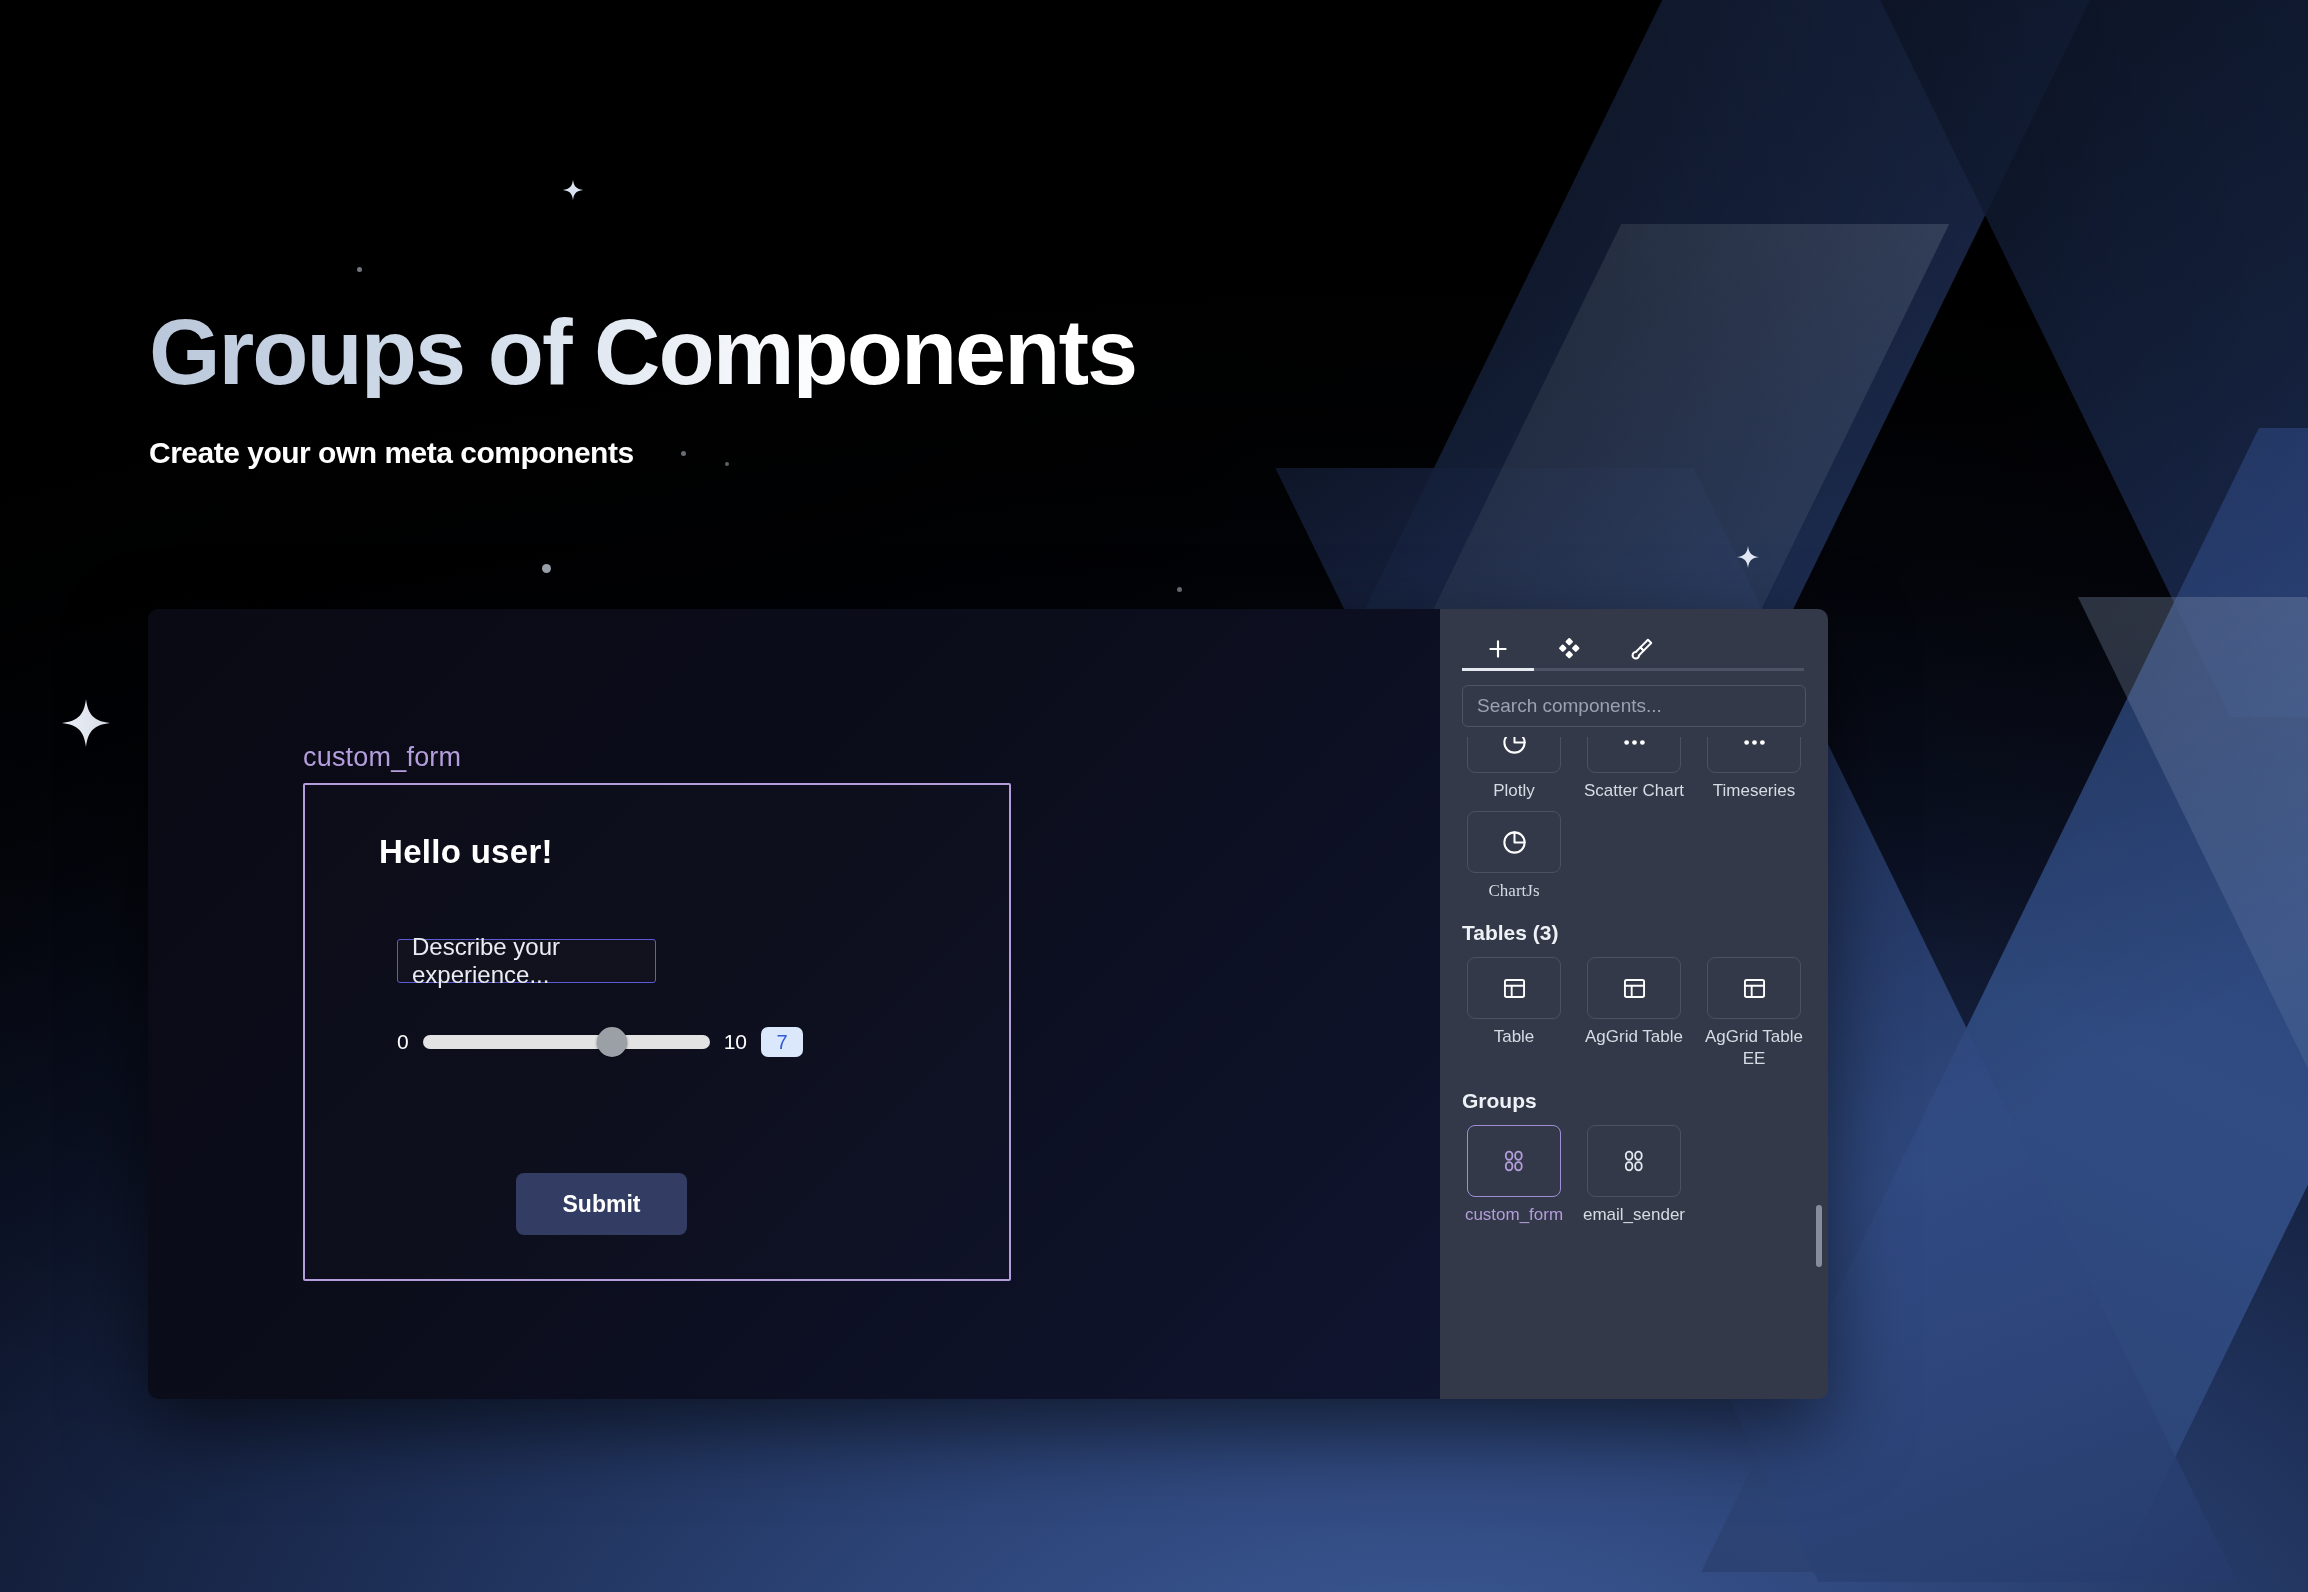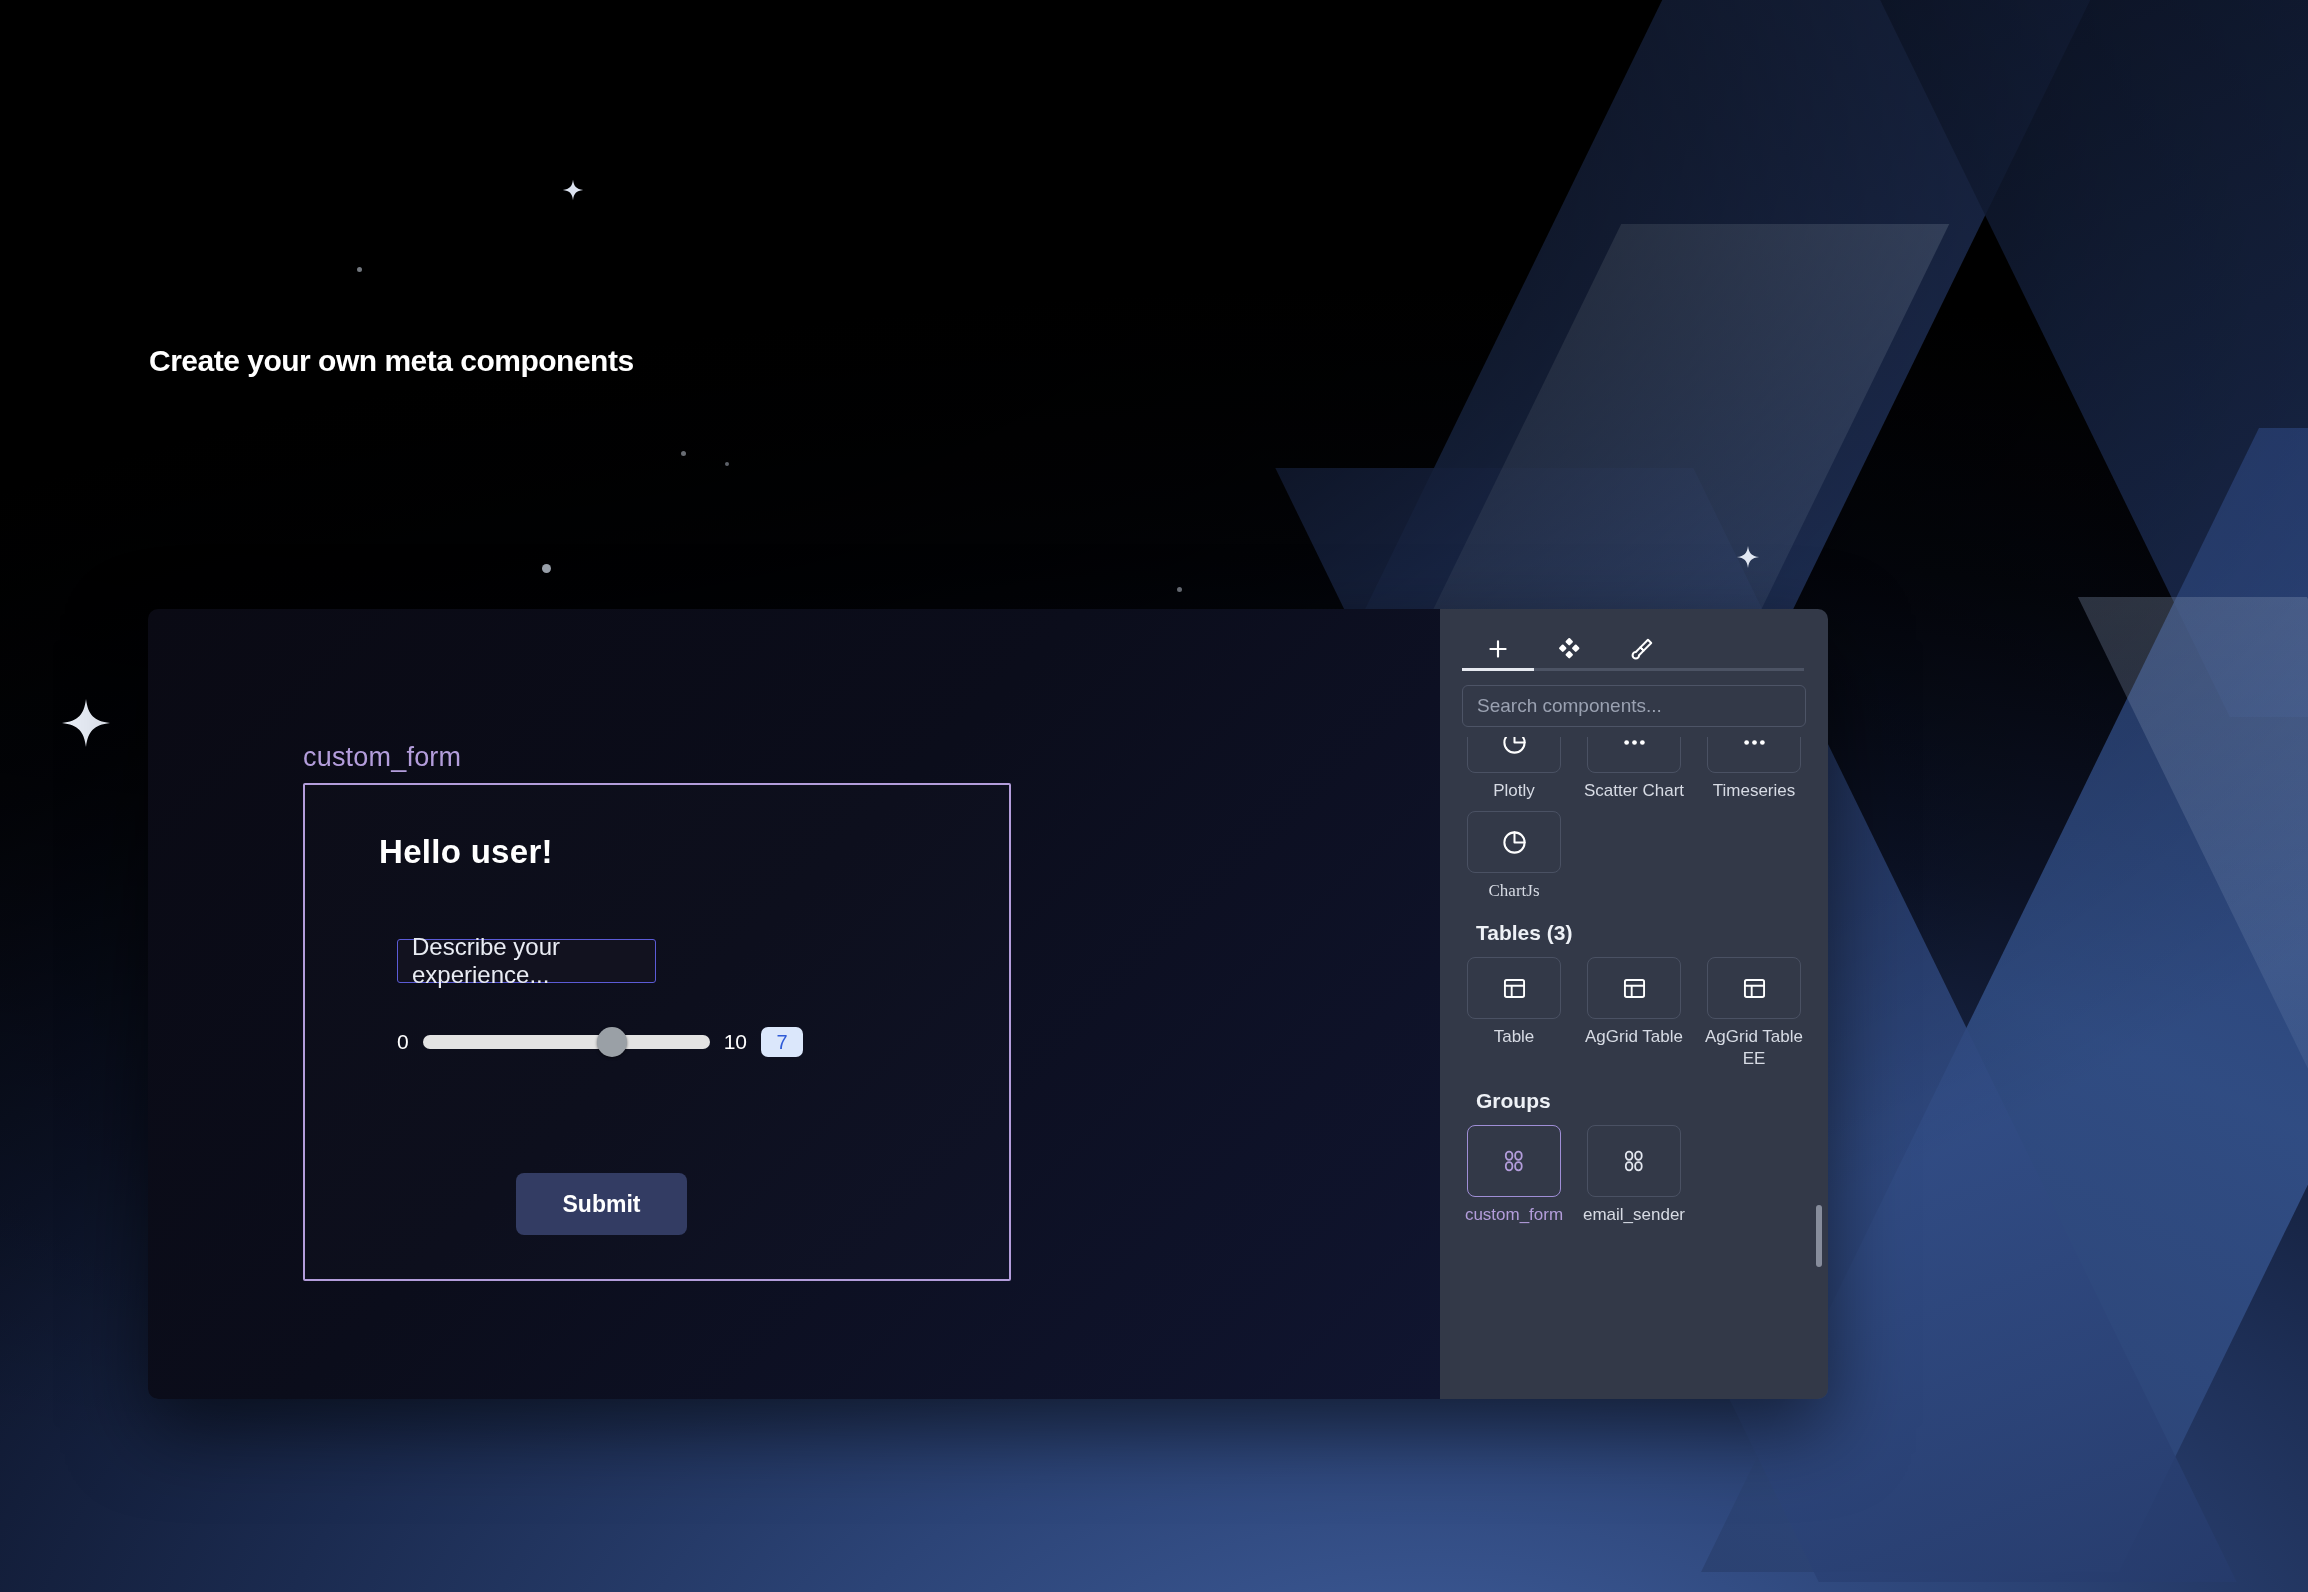--- a/index.html
+++ b/index.html
@@ -115,21 +115,21 @@
   .grid3 { display:grid; grid-template-columns:repeat(3,1fr); gap:12px 16px; }
   .comp-cell { display:flex; flex-direction:column; align-items:center; cursor:pointer; }
   .comp-tile {
     width:94px; height:62px; border:1px solid #4a5163; border-radius:8px;
     display:flex; align-items:center; justify-content:center; background:transparent;
   }
   .comp-tile.tall { height:72px; }
   .comp-label { margin-top:7px; font-size:17px; color:#d7dbe4; text-align:center; line-height:1.25; }
   .comp-cell.selected .comp-tile { border-color:#9f8ed6; }
   .comp-cell.selected .comp-label { color:#b39ddb; }
-  .section-title { font-size:21px; font-weight:bold; color:#eef1f6; margin:20px 0 12px 14px; }
+  .section-title { font-size:21px; font-weight:bold; color:#eef1f6; margin:20px 0 12px 0; }
   .row-clip { overflow:hidden; height:66px; }
   .scrollbar-thumb {
     position:absolute; right:6px; top:468px; width:6px; height:62px; border-radius:3px; background:#878d9c;
   }
 
   
   .hero { position:absolute; left:149px; top:306px; }
   .hero-title {
     font-size:92px; font-weight:bold; letter-spacing:-2px; line-height:1;
     background:linear-gradient(100deg,#b9c7da 0%,#d5dfec 35%,#ffffff 70%,#ffffff 100%);
@@ -171,20 +171,21 @@
   <div class="dot" style="left:542px;top:564px;width:9px;height:9px;opacity:.75;"></div>
   <div class="dot" style="left:357px;top:267px;width:5px;height:5px;opacity:.55;"></div>
   <div class="dot" style="left:681px;top:451px;width:5px;height:5px;opacity:.5;"></div>
   <div class="dot" style="left:725px;top:462px;width:4px;height:4px;opacity:.45;"></div>
   <div class="dot" style="left:1177px;top:587px;width:5px;height:5px;opacity:.5;"></div>
   <div class="dot" style="left:1353px;top:1269px;width:11px;height:11px;opacity:.55;"></div>
   <div class="dot" style="left:1378px;top:1313px;width:5px;height:5px;opacity:.4;"></div>
   <div class="dot" style="left:1174px;top:1030px;width:5px;height:5px;opacity:.4;"></div>
 
   <div class="hero">
+    <div class="hero-title">Groups of Components</div>
     <div class="hero-sub">Create your own meta components</div>
   </div>
 
   <div class="app-window">
 
     <div class="canvas-area">
       <div class="group-wrap">
         <div class="group-label">custom_form</div>
         <div class="group-box">
           <div class="greeting">Hello user!</div>

